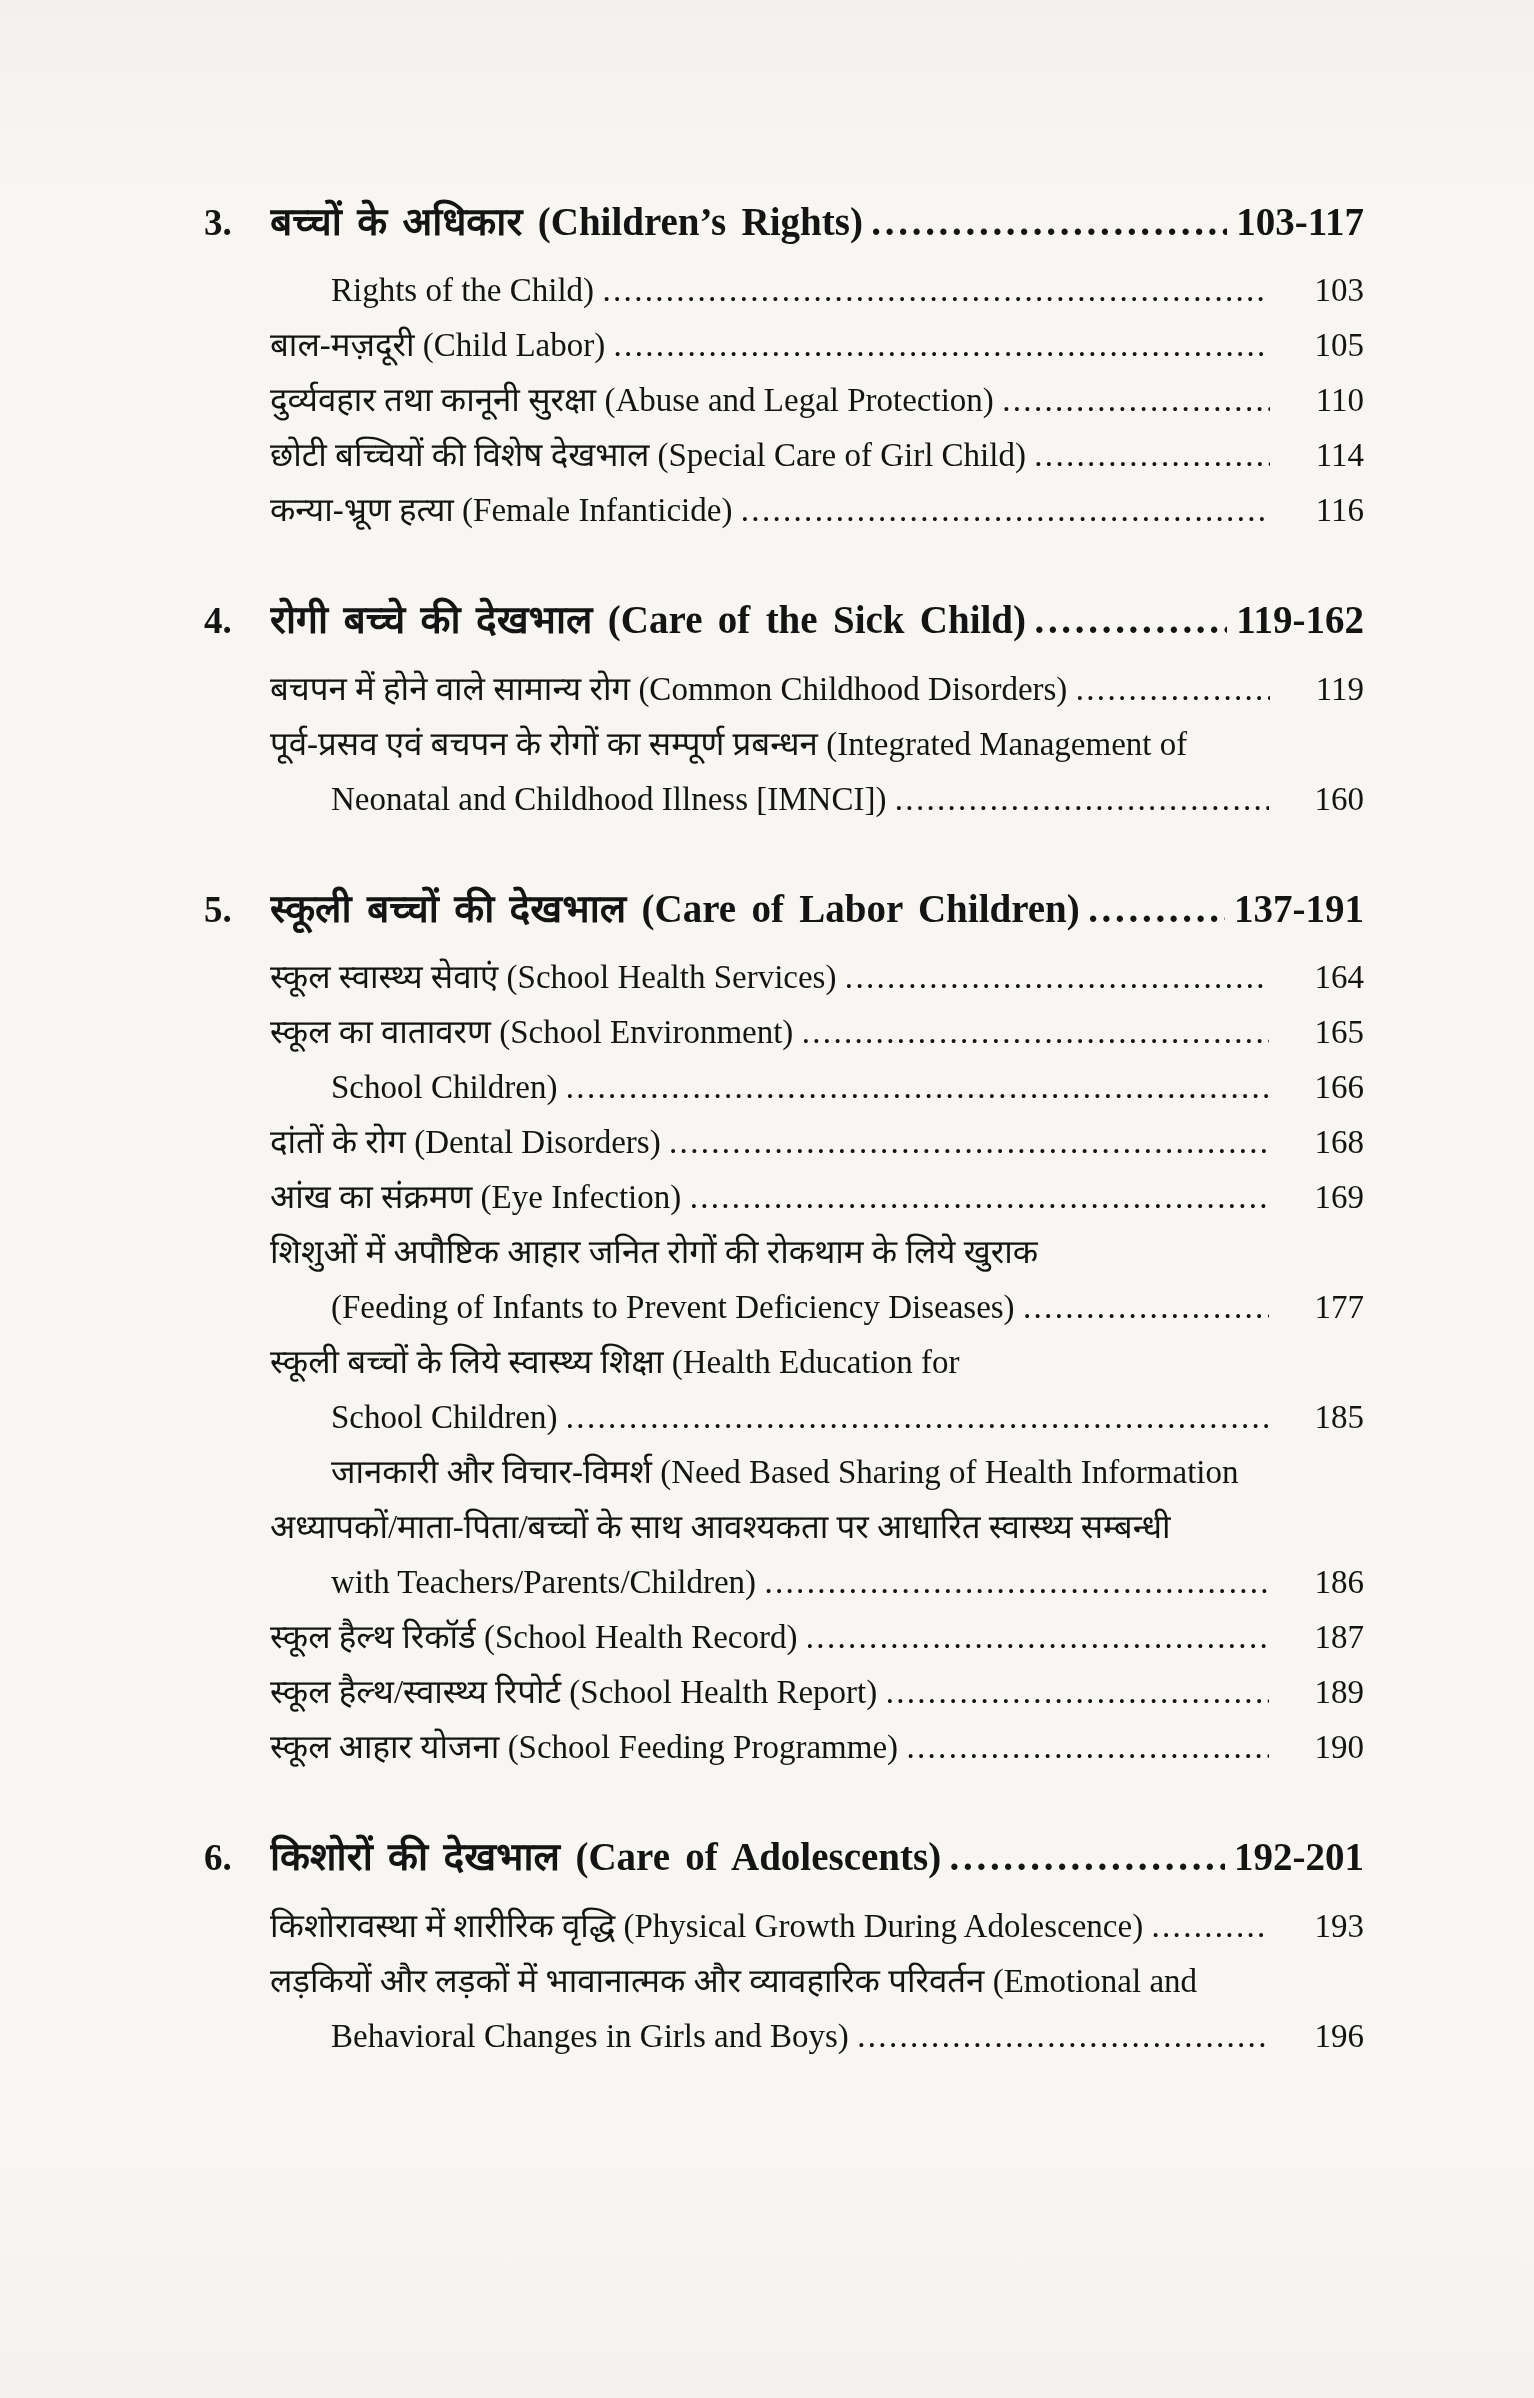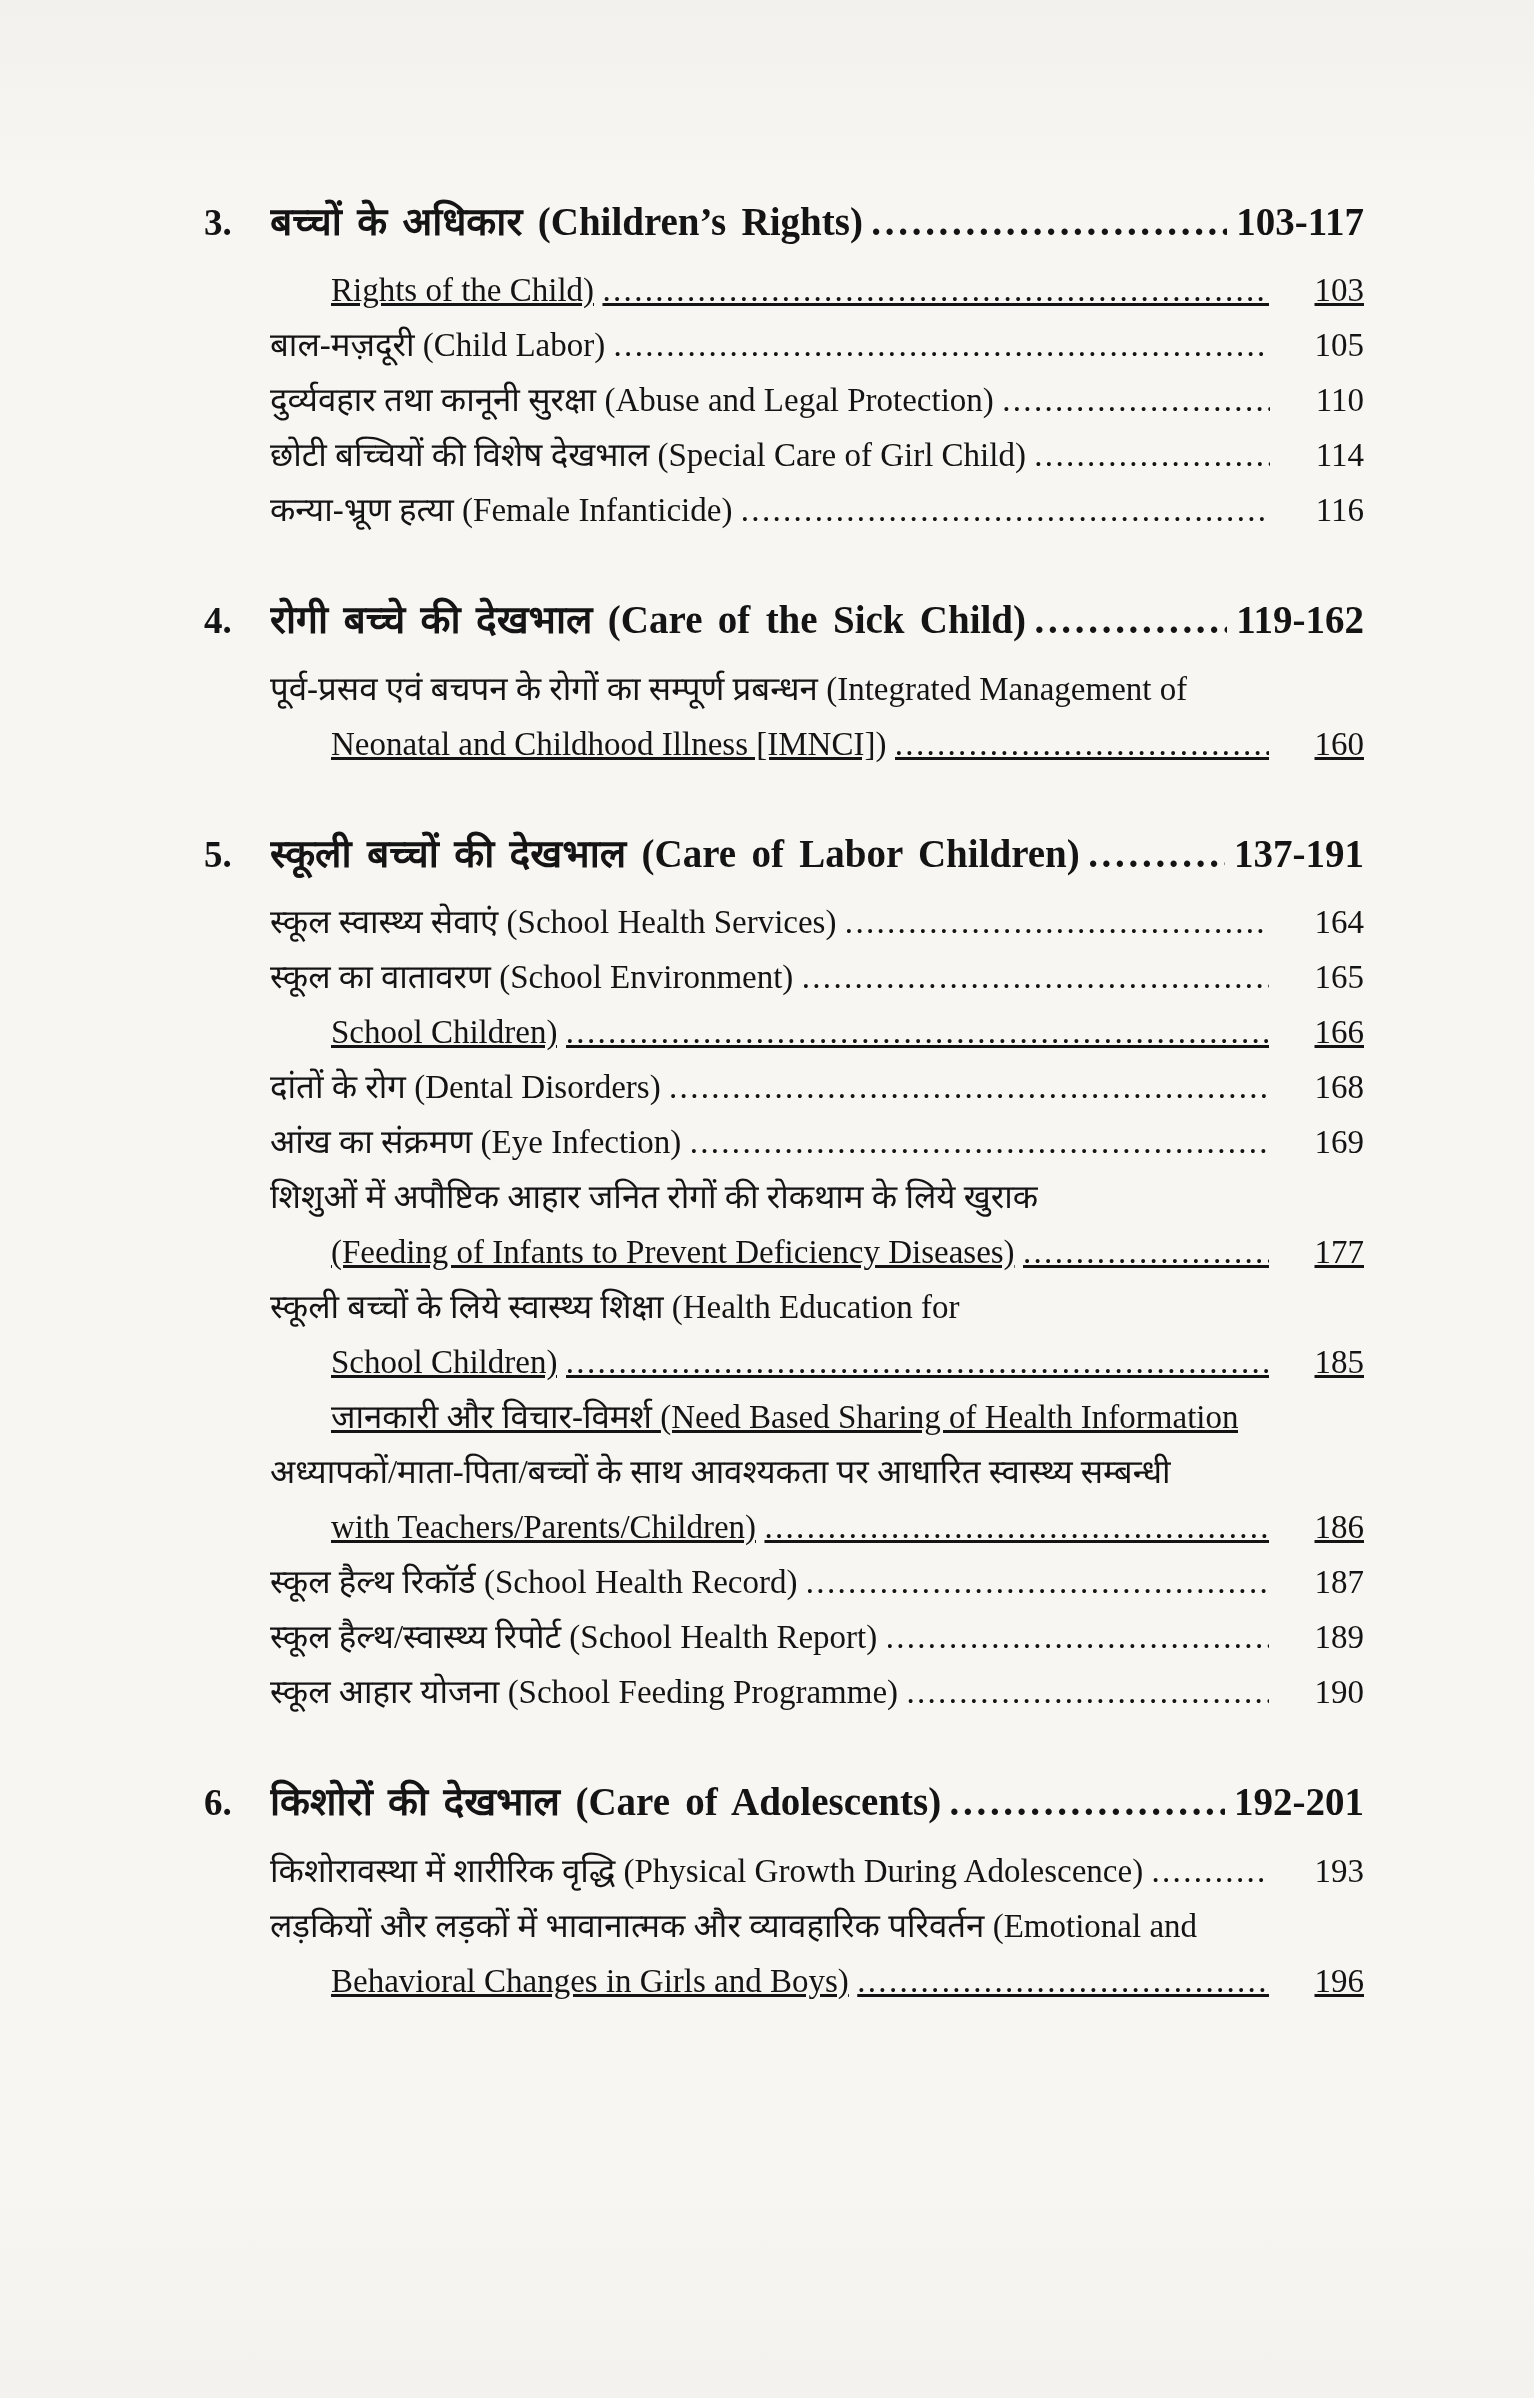--- a/index.html
+++ b/index.html
@@ -42,21 +42,21 @@
   .heading-row .pages { flex: none; }
 
   .entry-row {
     display: flex;
     align-items: baseline;
     margin-left: 66px;
     font-size: 33px;
     line-height: 55px;
     white-space: nowrap;
   }
-  .entry-row.indent { margin-left: 127px; text-decoration: underline; }
+  .entry-row.indent { margin-left: 127px; }
   .entry-row .etext { flex: 0 1 auto; overflow: hidden; }
   .entry-row .epage { flex: none; margin-left: 36px; }
 
   .leader {
     flex: 1 1 19px;
     overflow: hidden;
     white-space: nowrap;
     margin: 0 9.4px 0 8.4px;
     min-width: 0;
   }
@@ -105,20 +105,25 @@
         </div>
       </section>
       <section class="toc-section">
         <div class="heading-row">
           <span class="num">4.</span>
           <span class="title">रोगी बच्चे की देखभाल (Care of the Sick Child)</span>
           <span class="leader"></span>
           <span class="pages">119-162</span>
         </div>
         <div class="entry-row">
+          <span class="etext">बचपन में होने वाले सामान्य रोग (Common Childhood Disorders)</span>
+          <span class="leader"></span>
+          <span class="epage">119</span>
+        </div>
+        <div class="entry-row">
           <span class="etext">पूर्व-प्रसव एवं बचपन के रोगों का सम्पूर्ण प्रबन्धन (Integrated Management of</span>
         </div>
         <div class="entry-row indent">
           <span class="etext">Neonatal and Childhood Illness [IMNCI])</span>
           <span class="leader"></span>
           <span class="epage">160</span>
         </div>
       </section>
       <section class="toc-section">
         <div class="heading-row">

